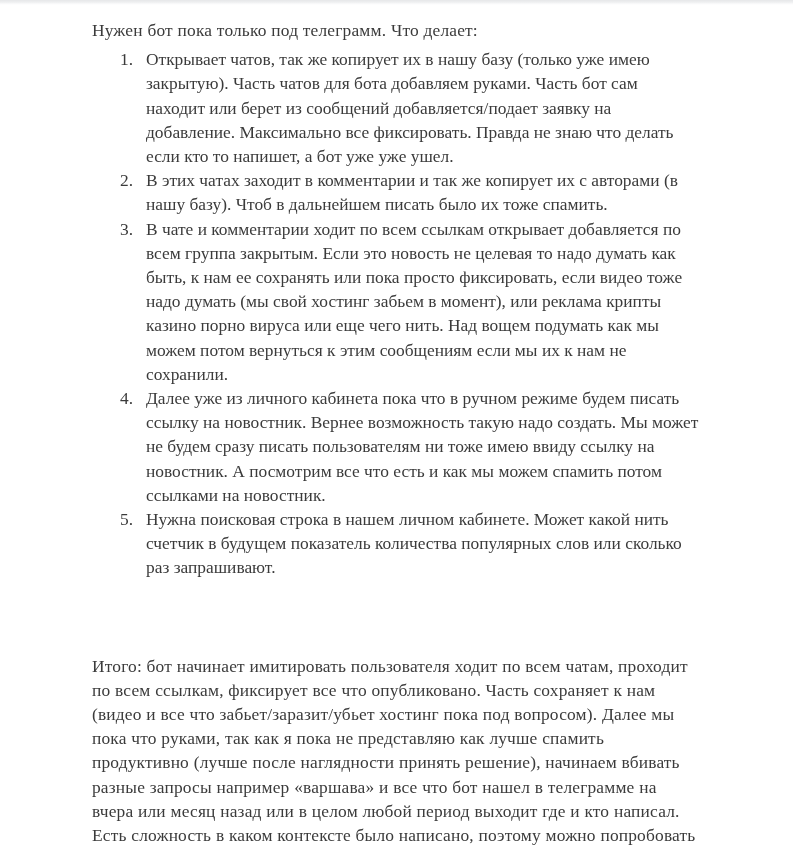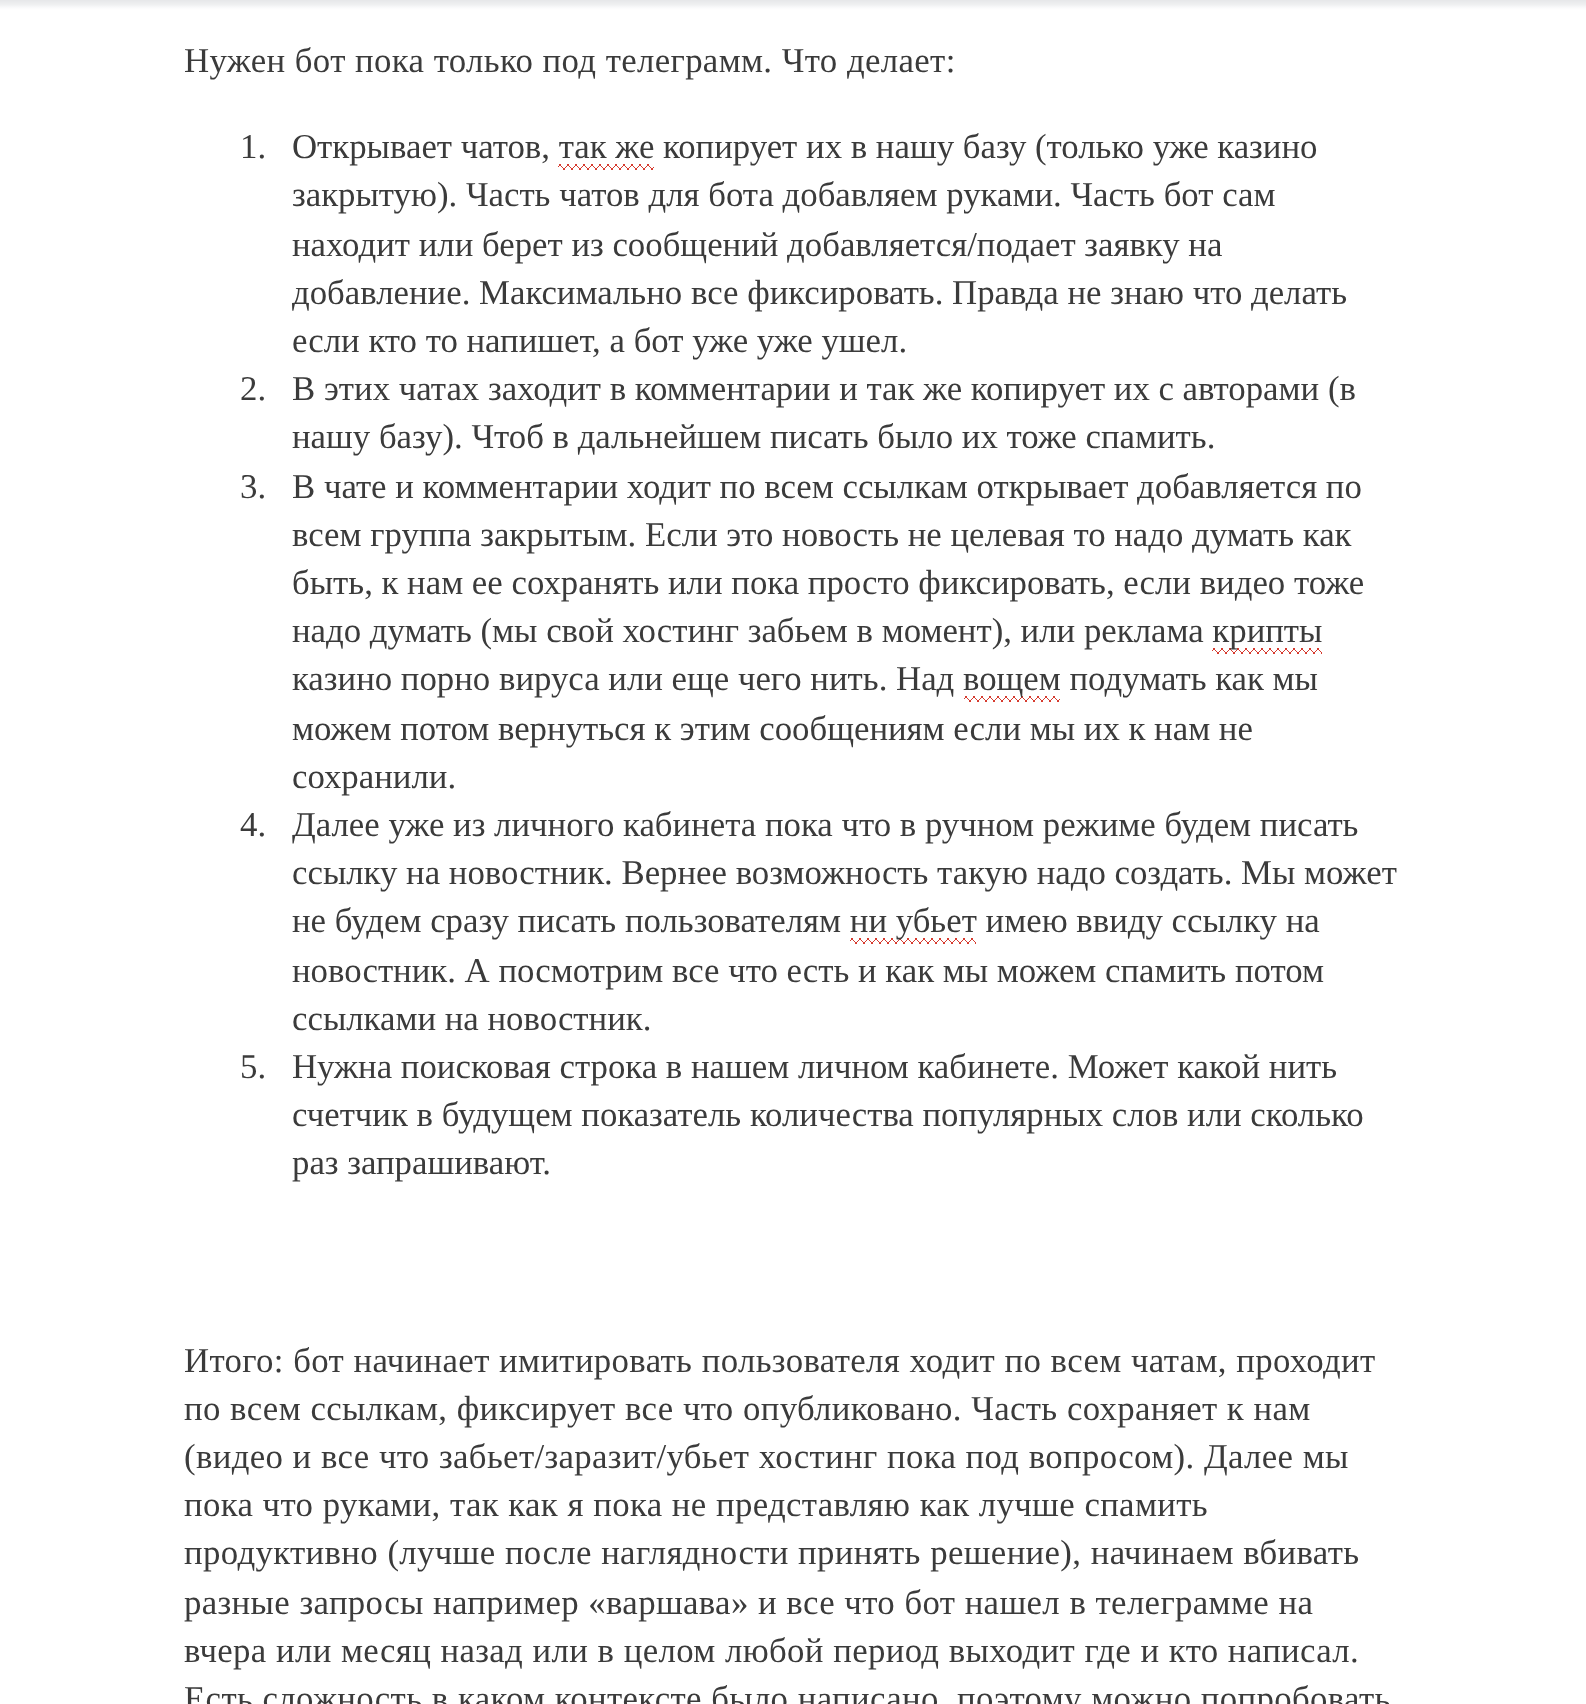--- a/index.html
+++ b/index.html
@@ -39,21 +39,21 @@
     font-size: 17.4px;
     line-height: 24.2px;
     text-align: left;
     margin: 0;
     color: #3b3b3b;
     letter-spacing: 0.01em;
     word-spacing: 0.01em;
   }
 
   #intro-paragraph {
-    margin-bottom: 19px;
+    margin-bottom: 5px;
   }
 
   ol.numbered-list {
     margin: 0;
     padding: 0;
     list-style: none;
     counter-reset: li;
   }
 
   ol.numbered-list > li {
@@ -97,24 +97,24 @@
 </head>
 <body>
 
 <div id="top-edge"></div>
 
 <div id="doc">
 
   <p class="para" id="intro-paragraph">Нужен бот пока только под телеграмм. Что делает:</p>
 
   <ol class="numbered-list" id="requirements-list">
-      <li><span>Открывает чатов, </span><span class="spellerr">так же</span><span> копирует их в нашу базу (только уже казино закрытую). Часть чатов для бота добавляем руками. Часть бот сам находит или берет из сообщений добавляется/подает заявку на добавление. Максимально все фиксировать. Правда не знаю что делать если кто то напишет, а бот уже уже ушел.</span></li>
+      <li><span>Открывает чатов, </span><span class="spellerr">так же</span><span> копирует их в нашу базу (только уже имею закрытую). Часть чатов для бота добавляем руками. Часть бот сам находит или берет из сообщений добавляется/подает заявку на добавление. Максимально все фиксировать. Правда не знаю что делать если кто то напишет, а бот уже уже ушел.</span></li>
       <li><span>В этих чатах заходит в комментарии и так же копирует их с авторами (в нашу базу). Чтоб в дальнейшем писать было их тоже спамить.</span></li>
       <li><span>В чате и комментарии ходит по всем ссылкам открывает добавляется по всем группа закрытым. Если это новость не целевая то надо думать как быть, к нам ее сохранять или пока просто фиксировать, если видео тоже надо думать (мы свой хостинг забьем в момент), или реклама </span><span class="spellerr">крипты</span><span> казино порно вируса или еще чего нить. Над </span><span class="spellerr">вощем</span><span> подумать как мы можем потом вернуться к этим сообщениям если мы их к нам не сохранили.</span></li>
-      <li><span>Далее уже из личного кабинета пока что в ручном режиме будем писать ссылку на новостник. Вернее возможность такую надо создать. Мы может не будем сразу писать пользователям </span><span class="spellerr">ни убьет</span><span> имею ввиду ссылку на новостник. А посмотрим все что есть и как мы можем спамить потом ссылками на новостник.</span></li>
+      <li><span>Далее уже из личного кабинета пока что в ручном режиме будем писать ссылку на новостник. Вернее возможность такую надо создать. Мы может не будем сразу писать пользователям </span><span class="spellerr">ни тоже</span><span> имею ввиду ссылку на новостник. А посмотрим все что есть и как мы можем спамить потом ссылками на новостник.</span></li>
       <li><span>Нужна поисковая строка в нашем личном кабинете. Может какой нить счетчик в будущем показатель количества популярных слов или сколько раз запрашивают.</span></li>
     </ol>
 
   <div class="spacer-block"></div>
 
   <p class="para" id="summary-paragraph">Итого: бот начинает имитировать пользователя ходит по всем чатам, проходит по всем ссылкам, фиксирует все что опубликовано. Часть сохраняет к нам (видео и все что забьет/заразит/убьет хостинг пока под вопросом). Далее мы пока что руками, так как я пока не представляю как лучше спамить продуктивно (лучше после наглядности принять решение), начинаем вбивать разные запросы например «варшава» и все что бот нашел в телеграмме на вчера или месяц назад или в целом любой период выходит где и кто написал. Есть сложность в каком контексте было написано, поэтому можно попробовать руками зайти прочитать в чате или в комментариях и например скинуть ссылку на новостник в ответ на сообщение. После того как уже будет понятно в ручном режиме, то можно будет</p>
 
 </div>
 
 </body></html>

